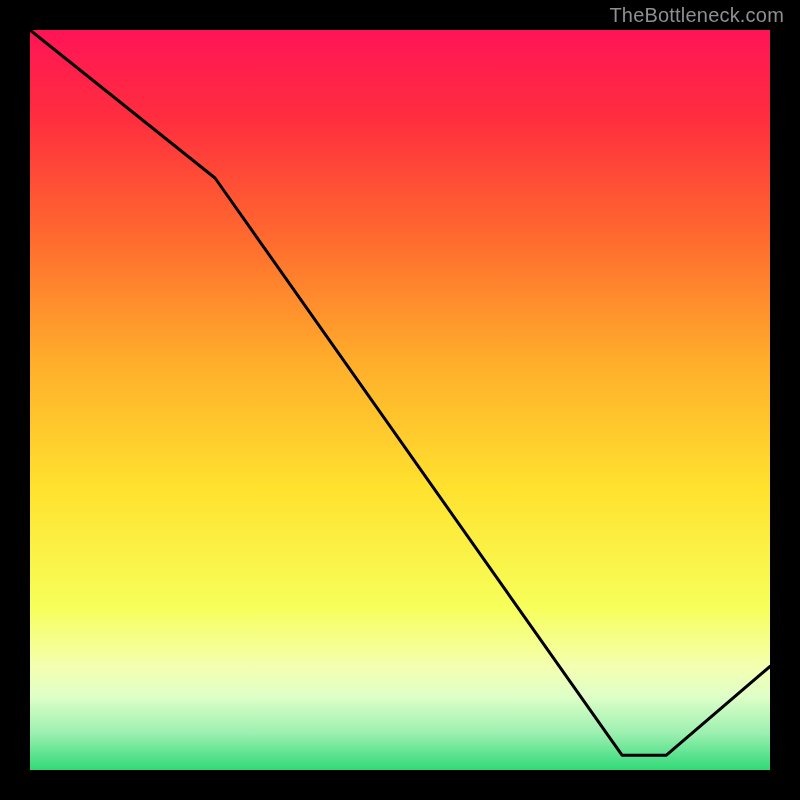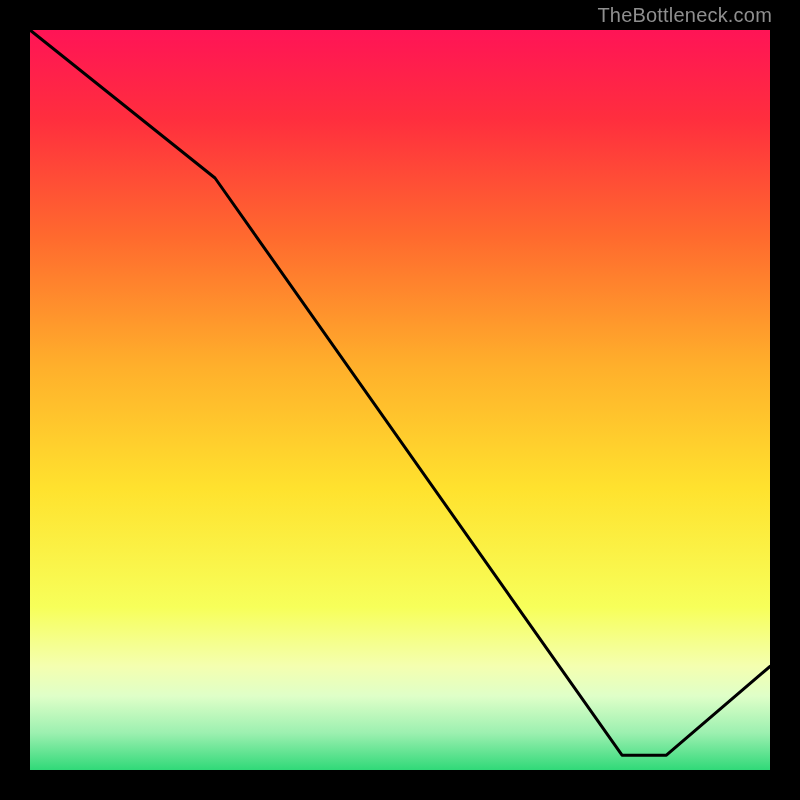--- a/index.html
+++ b/index.html
@@ -7,21 +7,21 @@
     padding: 0;
     width: 800px;
     height: 800px;
     background: #000;
     font-family: Arial, Helvetica, sans-serif;
     overflow: hidden;
   }
   .watermark {
     position: absolute;
     top: 4px;
-    right: 28px;
+    right: 16px;
     color: #8f8f8f;
     font-size: 20px;
     font-weight: 500;
     letter-spacing: 0.2px;
     z-index: 10;
   }
   .plot-frame {
     position: absolute;
     left: 30px;
     top: 30px;

